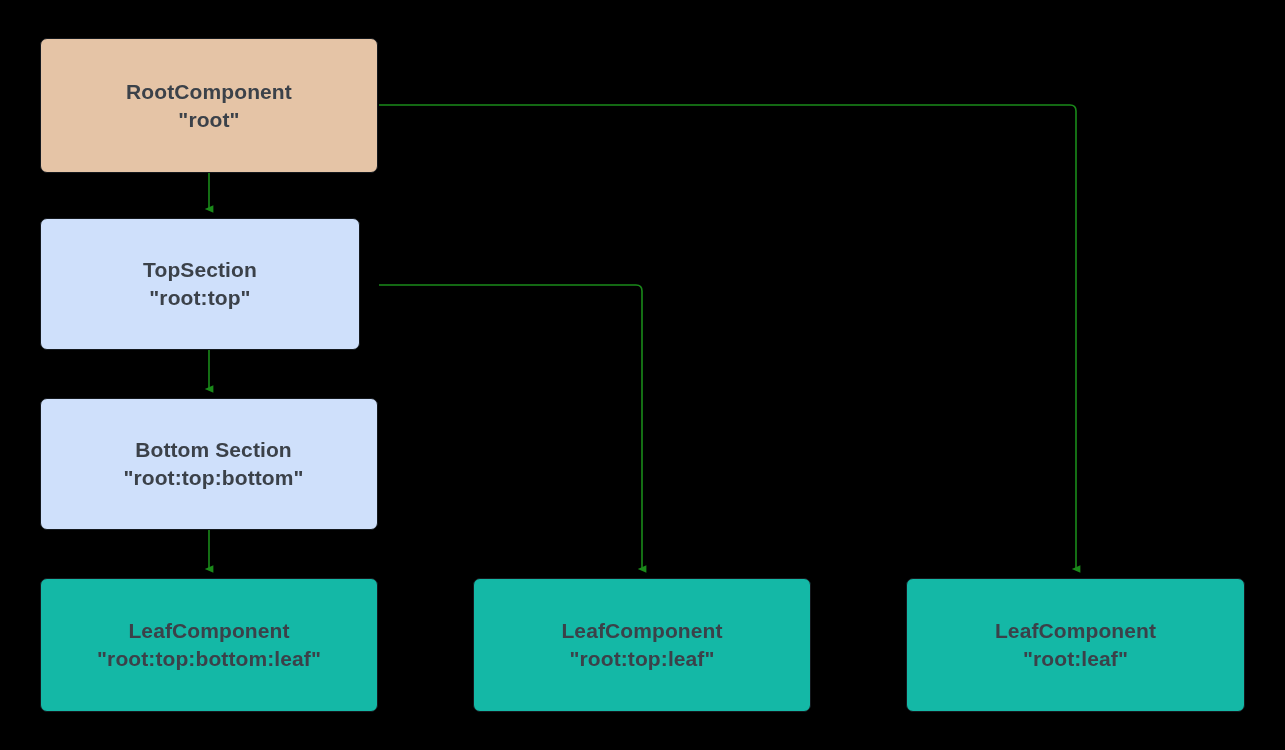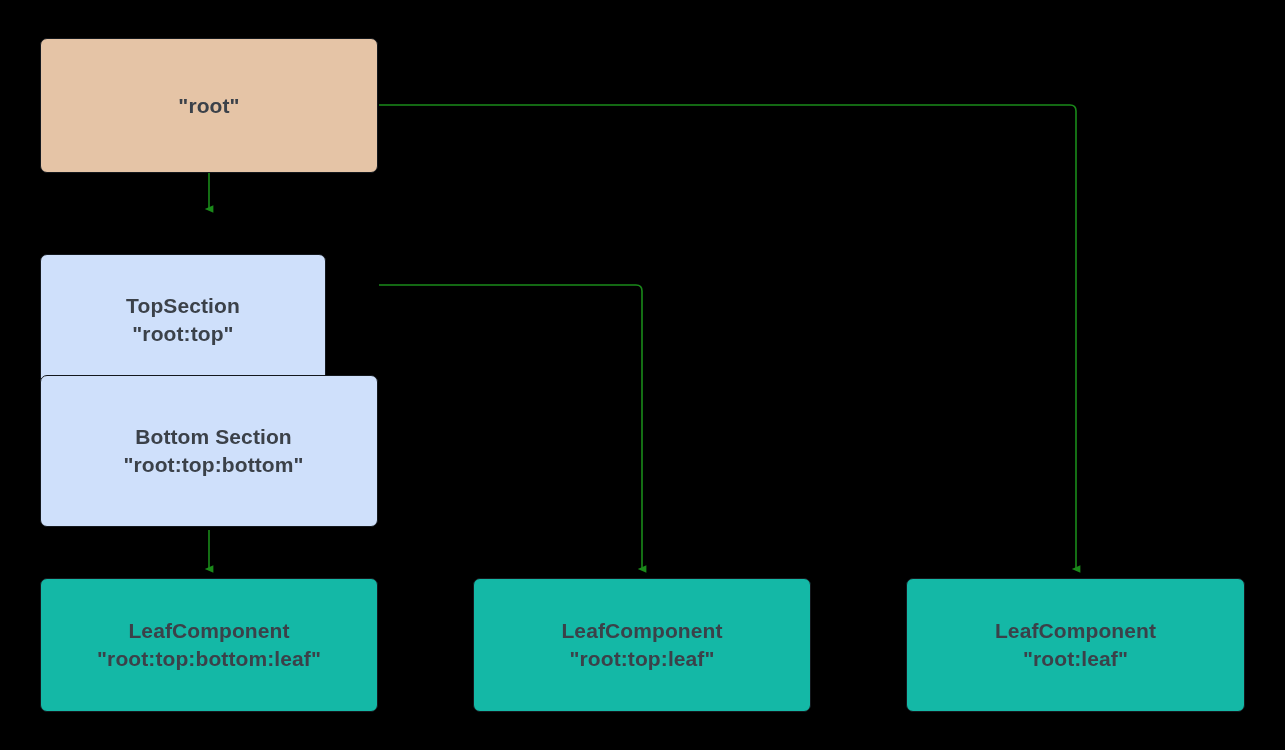--- a/index.html
+++ b/index.html
@@ -70,29 +70,30 @@
     <path d="M 209 350 L 209 389" fill="none" stroke="#1a8a1a" stroke-width="1.6" marker-end="url(#arrowhead)"></path>
 
     <path d="M 209 530 L 209 569" fill="none" stroke="#1a8a1a" stroke-width="1.6" marker-end="url(#arrowhead)"></path>
 
     <path d="M 379 285 L 636 285 Q 642 285 642 291 L 642 569" fill="none" stroke="#1a8a1a" stroke-width="1.6" marker-end="url(#arrowhead)"></path>
 
     <path d="M 379 105 L 1070 105 Q 1076 105 1076 111 L 1076 569" fill="none" stroke="#1a8a1a" stroke-width="1.6" marker-end="url(#arrowhead)"></path>
   </svg>
 
   <div class="node kind-root" style="left:40px; top:38px; width:338px; height:135px;">
+    <span class="line1">RootComponent</span>
     <span class="line2">"root"</span>
   </div>
 
-  <div class="node kind-branch" style="left:40px; top:218px; width:286px; height:132px;margin-top:36px;">
+  <div class="node kind-branch" style="left:40px; top:218px; width:320px; height:132px;">
     <span class="line1">TopSection</span>
     <span class="line2">"root:top"</span>
   </div>
 
-  <div class="node kind-branch" style="left:40px; top:375px; width:338px; height:152px;padding-left:9px;">
+  <div class="node kind-branch" style="left:40px; top:398px; width:338px; height:132px;padding-left:9px;">
     <span class="line1">Bottom Section</span>
     <span class="line2">"root:top:bottom"</span>
   </div>
 
   <div class="node kind-leaf" style="left:40px; top:578px; width:338px; height:134px;">
     <span class="line1">LeafComponent</span>
     <span class="line2">"root:top:bottom:leaf"</span>
   </div>
 
   <div class="node kind-leaf" style="left:473px; top:578px; width:338px; height:134px;">

